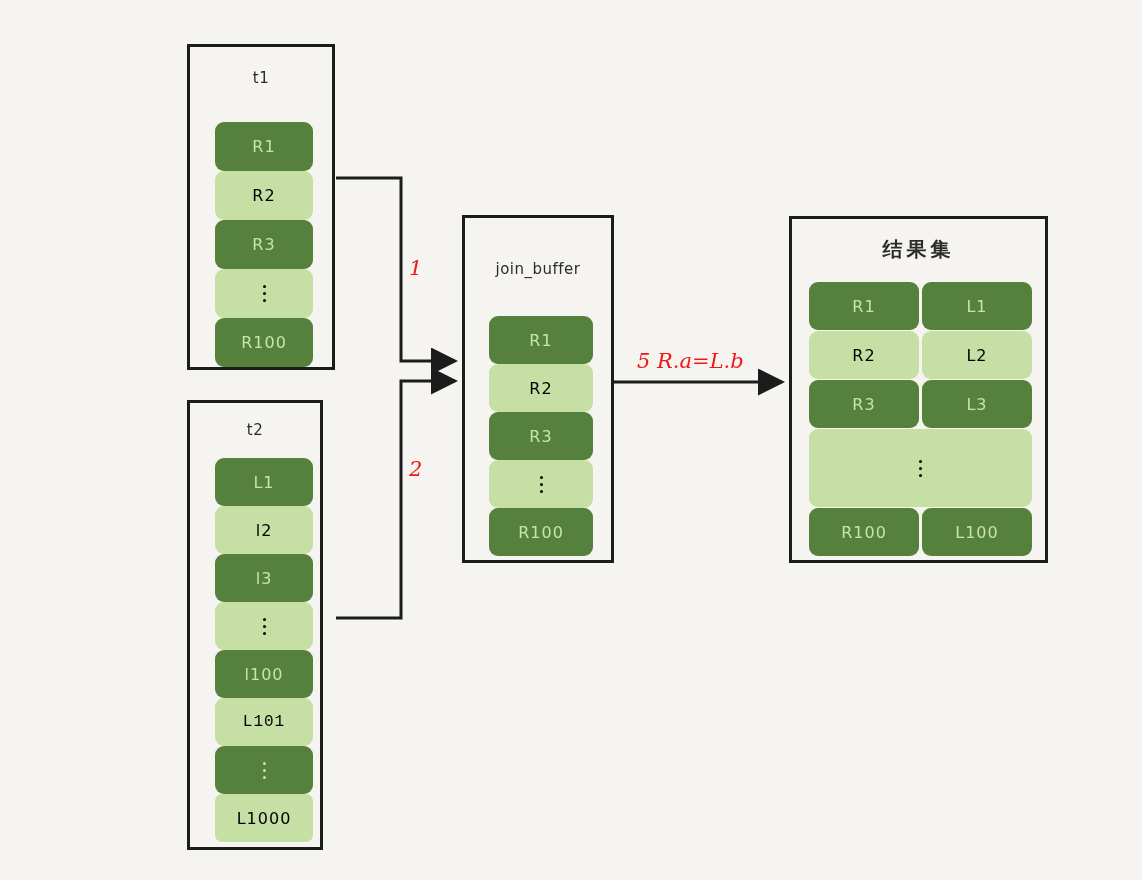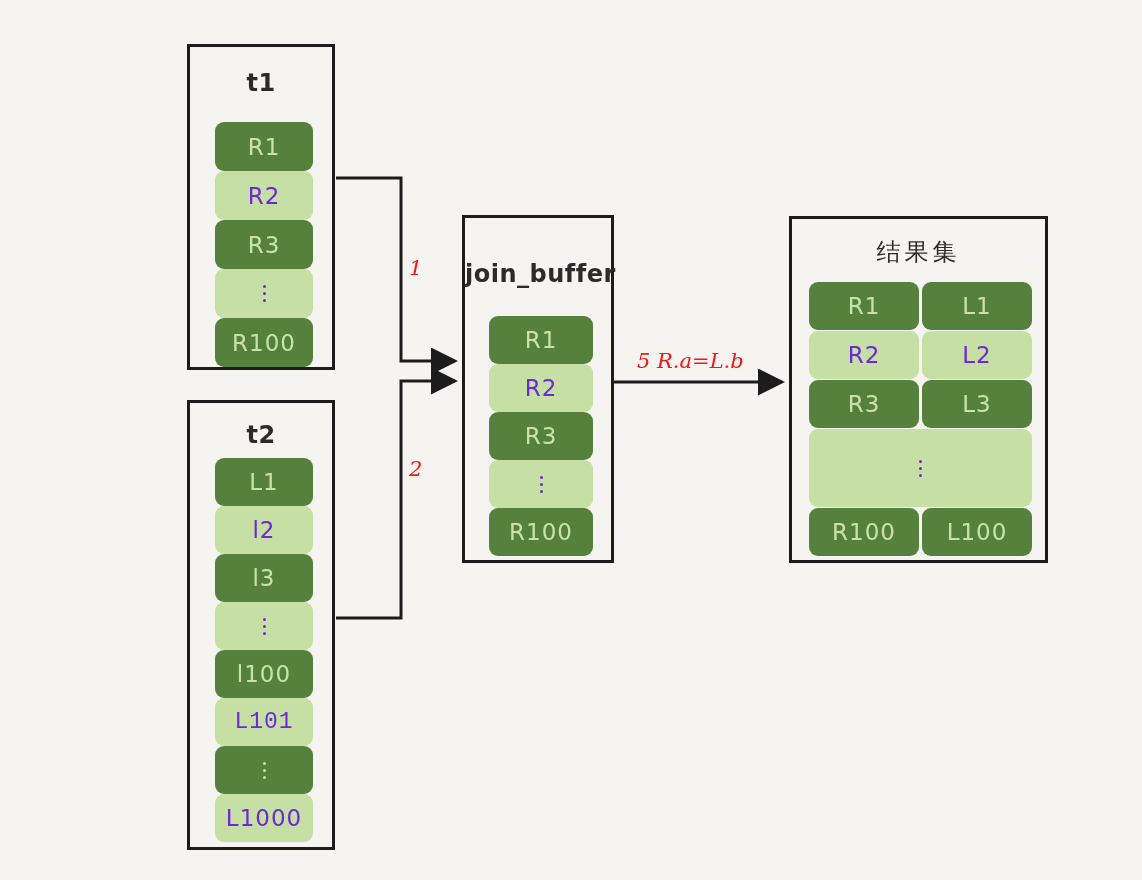--- a/index.html
+++ b/index.html
@@ -28,45 +28,44 @@
     border: 3px solid #1c1c1c;
     box-sizing: border-box;
   }
   .box-title {
     position: absolute;
     left: 0;
     width: 100%;
     text-align: center;
     color: #2b2b2b;
     font-family: "DejaVu Sans", sans-serif;
-    font-size: 24px;
+    font-size: 15px;
     letter-spacing: 0.5px;
     white-space: nowrap;
+  }
+  .box-title.cjk {
     font-weight: bold;
-  }
-  .box-title.cjk {
-    font-weight: normal;
-    font-size: 24px;
+    font-size: 20px;
     letter-spacing: 4px;
   }
   .cell {
     position: absolute;
     border-radius: 9px;
     box-sizing: border-box;
     display: flex;
     align-items: center;
     justify-content: center;
     color: #cfe5b0;
     font-family: "DejaVu Sans", sans-serif;
-    font-size: 23px;
+    font-size: 16px;
     letter-spacing: 1px;
     user-select: none;
   }
   .cell.dark  { background: #55813c; color: #c9e2ab; }
-  .cell.light { background: #c5dfa4; color: #6d28d9; }
+  .cell.light { background: #c5dfa4; color: #000000; }
   .dot-stack {
     display: flex;
     flex-direction: column;
     align-items: center;
     gap: 4px;
   }
   .dot-stack i {
     display: block;
     width: 3px;
     height: 3px;
@@ -124,21 +123,21 @@
           <i></i>
           <i></i>
           <i></i>
         </span>
     </div>
     <div class="cell dark" style="left:25px; top:271px; width:98px; height:49px;">
       <span>R100</span>
     </div>
   </div>
 
-  <div class="box" style="left:187px; top:400px; width:148px; height:450px;">
+  <div class="box" style="left:187px; top:400px; width:136px; height:450px;">
     <div class="box-title" style="top:18px;">t2</div>
     <div class="cell dark" style="left:25px; top:55px; width:98px; height:48px;">
       <span>L1</span>
     </div>
     <div class="cell light" style="left:25px; top:103px; width:98px; height:48px;">
       <span>l2</span>
     </div>
     <div class="cell dark" style="left:25px; top:151px; width:98px; height:48px;">
       <span>l3</span>
     </div>
@@ -155,21 +154,21 @@
     <div class="cell light" style="left:25px; top:295px; width:98px; height:48px;font-family:Liberation Mono, monospace;">
       <span>L101</span>
     </div>
     <div class="cell dark" style="left:25px; top:343px; width:98px; height:48px;">
       <span class="dot-stack">
           <i></i>
           <i></i>
           <i></i>
         </span>
     </div>
-    <div class="cell light" style="left:25px; top:391px; width:98px; height:48px;">
+    <div class="cell light" style="left:25px; top:391px; width:98px; height:48px;border-radius:7px;">
       <span>L1000</span>
     </div>
   </div>
 
   <div class="box" style="left:462px; top:215px; width:152px; height:348px;">
     <div class="box-title" style="top:18px;margin-top:24px;">join_buffer</div>
     <div class="cell dark" style="left:24px; top:98px; width:104px; height:48px;">
       <span>R1</span>
     </div>
     <div class="cell light" style="left:24px; top:146px; width:104px; height:48px;">

